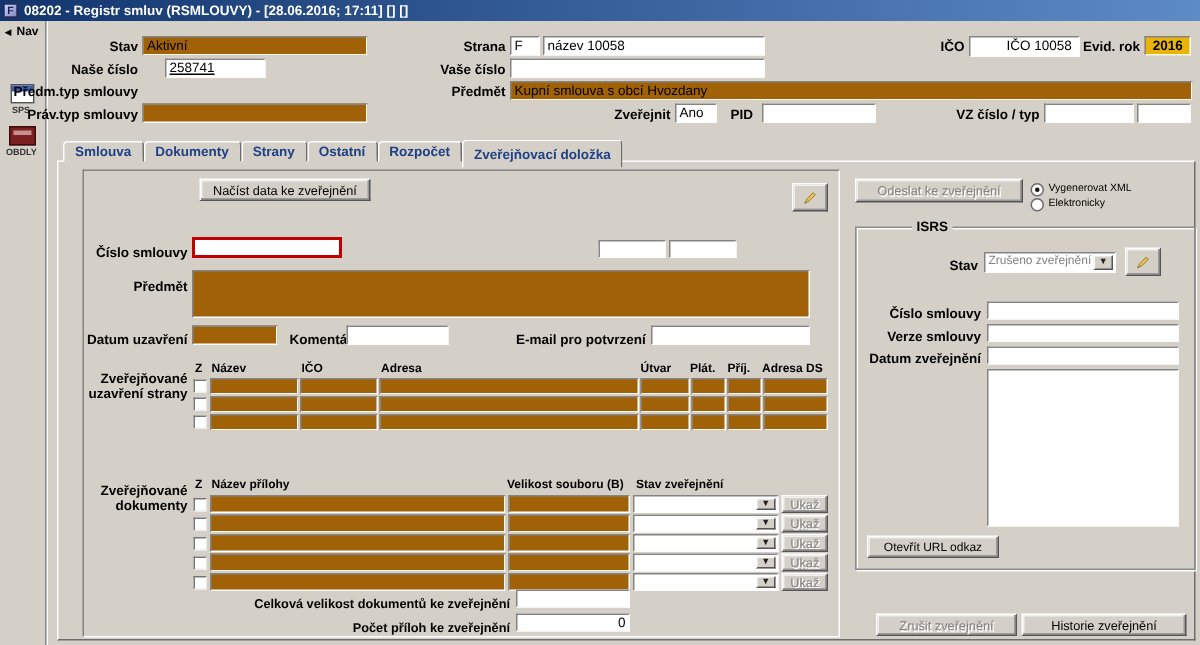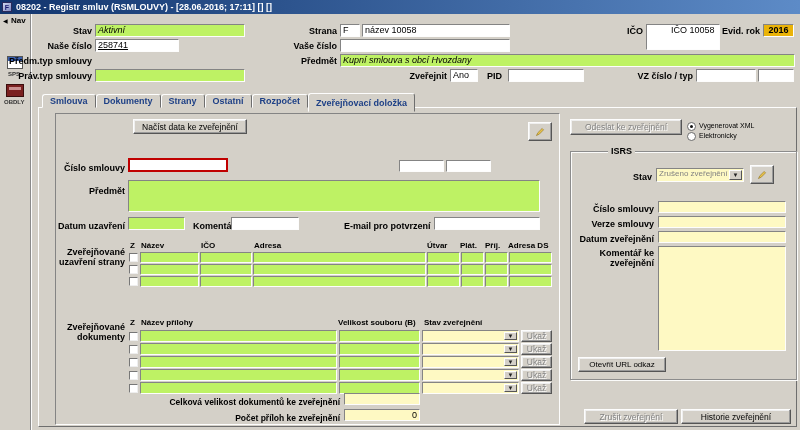--- a/index.html
+++ b/index.html
@@ -12,22 +12,22 @@
   .appicon{width:10px;height:10px;background:linear-gradient(135deg,#cfd8ee,#7d86c0);
        border:1px solid #2a2a5a;box-sizing:border-box;display:flex;align-items:center;justify-content:center;
        font-size:7px;color:#1a1a6e;font-weight:bold;}
   .lbl{position:absolute;font-weight:bold;font-size:9px;white-space:nowrap;}
   .tr{text-align:right;}
   .wrap{white-space:normal;line-height:10px;}
   .th{position:absolute;font-weight:bold;font-size:8px;white-space:nowrap;}
   .fld{position:absolute;box-sizing:border-box;background:#fff;
        border:1px solid;border-color:#848484 #fdfdfd #fdfdfd #848484;
        font-size:9px;line-height:10px;padding:0 2px;overflow:hidden;white-space:nowrap;}
-  .pink{background:#bef264;font-style:italic;}
-  .grayf{background:#fef9c3;}
+  .pink{background:#a16207;}
+  .grayf{background:#ffffff;}
   .redf{background:#eab308;text-align:center;font-weight:bold;}
   .btn{position:absolute;box-sizing:border-box;background:#d4d0c8;
        border:1px solid;border-color:#fdfdfd #555 #555 #fdfdfd;
        box-shadow:inset -1px -1px 0 #9a9a9a,inset 1px 1px 0 #efefef;
        font-size:8.5px;display:flex;align-items:center;justify-content:center;
        cursor:pointer;white-space:nowrap;overflow:hidden;}
   .dis{color:#828282;text-shadow:1px 1px 0 #fff;}
   .cb{position:absolute;width:9px;height:9px;box-sizing:border-box;background:#fff;
        border:1px solid;border-color:#777 #eee #eee #777;}
   .arw{position:absolute;right:1px;top:1px;bottom:1px;width:11px;background:#d4d0c8;
@@ -75,26 +75,26 @@
     <div style="margin:2px;height:3px;background:#c98f8f;"></div>
   </div>
   <span class="abs" style="left:4px;top:99px;font-size:6px;font-weight:bold;color:#333;">OBDLY</span>
 
   <span class="lbl tr" style="left:40px;top:26px;width:52px;">Stav</span>
   <div class="fld pink" style="left:95px;top:24px;width:150px;height:13px;">Aktivní</div>
   <span class="lbl tr" style="left:283px;top:26px;width:54px;">Strana</span>
   <div class="fld" style="left:340px;top:24px;width:20px;height:13px;">F</div>
   <div class="fld" style="left:362px;top:24px;width:148px;height:13px;">název 10058</div>
   <span class="lbl tr" style="left:598px;top:26px;width:45px;">IČO</span>
-  <div class="fld" style="left:646px;top:24px;width:74px;height:26px;padding-left:24px;">IČO 10058</div>
+  <div class="fld" style="left:646px;top:24px;width:74px;height:14px;padding-left:24px;">IČO 10058</div>
   <span class="lbl tr" style="left:720px;top:26px;width:40px;">Evid. rok</span>
   <div class="fld redf" style="left:763px;top:24px;width:31px;height:13px;">2016</div>
 
   <span class="lbl tr" style="left:30px;top:41px;width:62px;">Naše číslo</span>
-  <div class="fld" style="left:95px;top:39px;width:84px;height:13px;text-decoration:underline;">258741</div>
+  <div class="fld" style="left:110px;top:39px;width:67px;height:13px;text-decoration:underline;">258741</div>
   <span class="lbl tr" style="left:283px;top:41px;width:54px;">Vaše číslo</span>
   <div class="fld" style="left:340px;top:39px;width:170px;height:13px;"></div>
 
   <span class="lbl tr" style="left:5px;top:56px;width:87px;">Předm.typ smlouvy</span>
   <span class="lbl tr" style="left:293px;top:56px;width:44px;">Předmět</span>
   <div class="fld pink" style="left:340px;top:54px;width:455px;height:13px;">Kupní smlouva s obcí Hvozdany</div>
 
   <span class="lbl tr" style="left:10px;top:71px;width:82px;">Práv.typ smlouvy</span>
   <div class="fld pink" style="left:95px;top:69px;width:150px;height:13px;"></div>
   <span class="lbl tr" style="left:398px;top:71px;width:49px;">Zveřejnit</span>
@@ -258,21 +258,20 @@
       </svg>
   </button>
 
   <span class="lbl tr z2" style="left:584px;top:204px;width:70px;">Číslo smlouvy</span>
   <div class="fld grayf z2" style="left:658px;top:201px;width:128px;height:12px;"></div>
   <span class="lbl tr z2" style="left:584px;top:219px;width:70px;">Verze smlouvy</span>
   <div class="fld grayf z2" style="left:658px;top:216px;width:128px;height:12px;"></div>
   <span class="lbl tr z2" style="left:576px;top:234px;width:78px;">Datum zveřejnění</span>
   <div class="fld grayf z2" style="left:658px;top:231px;width:128px;height:12px;"></div>
 
-  <span class="lbl tr wrap z2" style="left:572px;top:248px;width:82px;">Komentář ke zveřejnění</span>
   <div class="fld grayf z2" style="left:658px;top:246px;width:128px;height:105px;"></div>
 
   <button class="btn z2" style="left:578px;top:357px;width:88px;height:15px;font-size:8px;">Otevřít URL odkaz</button>
 
   <button class="btn dis z2" style="left:584px;top:409px;width:94px;height:15px;">Zrušit zveřejnění</button>
   <button class="btn z2" style="left:681px;top:409px;width:110px;height:15px;">Historie zveřejnění</button>
 
 </div>
 
 </body></html>

